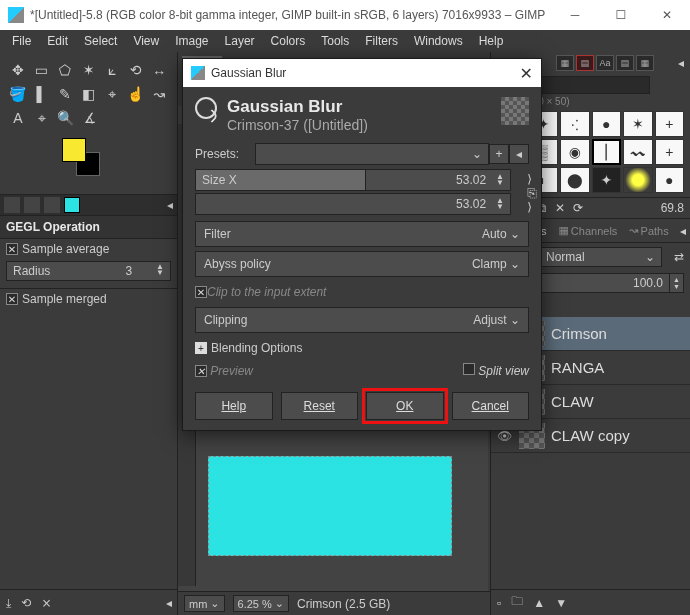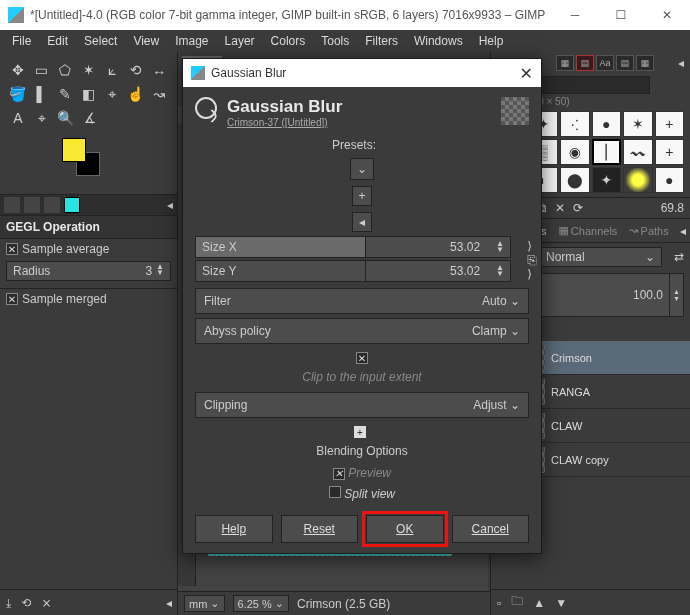--- a/index.html
+++ b/index.html
@@ -26,21 +26,21 @@
   .tool { width:24px; height:24px; display:flex; align-items:center; justify-content:center; color:#ccc; font-size:14px;}
   .swatches { position:relative; margin: 8px 0 0 56px; width:40px; height:40px;}
   .swatch-fg { position:absolute; width:24px; height:24px; background:#f8e82f; border:1px solid #000; left:0; top:0;}
   .swatch-bg { position:absolute; width:24px; height:24px; background:#000; border:1px solid #666; left:14px; top:14px;}
   .tool-tabs { height:22px; background:#2e2e2e; border-top:1px solid #222; border-bottom:1px solid #222; display:flex; align-items:center; padding:0 4px; gap:4px; margin-top:10px;}
   .tool-tabs .sq { width:16px; height:16px; background:#444; }
   .tool-tabs .cyan { background:#2ce3e3; border:1px solid #000;}
   .section-title { font-weight:bold; padding:4px 6px; color:#e8e8e8; background:#333; border-bottom:1px solid #222;}
   .opt-row { display:flex; align-items:center; padding:3px 6px; gap:4px;}
   .check { width:12px; height:12px; border:1px solid #888; display:inline-flex; align-items:center; justify-content:center; font-size:10px; color:#ddd; background:#2a2a2a;}
-  .radius-row { display:flex; align-items:flex-start; padding:2px 6px; background:#4c4c4c; border:1px solid #222; margin:2px 6px;}
+  .radius-row { display:flex; align-items:flex-start; padding:2px 6px; background:#4c4c4c; border:1px solid #222; margin:2px 6px;gap:20px;}
   .radius-row .lbl { flex:1; }
   
   
   .center-col { position:absolute; left:178px; top:0; width:310px; height:100%; background:#434343;}
   .tabbar { height:54px; background:#3b3b3b; display:flex; align-items:center; padding:4px; gap:6px;}
   .thumb { width:40px; height:46px; background:#2ce3e3; border:2px solid #666;}
   .closetab { width:28px; height:28px; border:1px solid #555; display:flex; align-items:center; justify-content:center; color:#aaa;}
   .preview-canvas { position:absolute; left:30px; bottom:30px; width:244px; height:100px; background:#2ce3e3; border:1px dashed #888;}
   .ruler-v { position:absolute; left:0; top:18px; width:18px; bottom:0; background:#383838; border-right:1px solid #222;}
   .statusbar { position:absolute; bottom:0; left:178px; right:200px; height:24px; background:#3b3b3b; border-top:1px solid #222; display:flex; align-items:center; padding:0 6px; gap:8px;}
@@ -57,64 +57,64 @@
   .brush.dark { background:#222; color:#ccc;}
   .brush.sel { outline:2px solid #000; outline-offset:-2px;}
   .zoom-row { height:22px; display:flex; align-items:center; justify-content:space-between; padding:0 6px; border-top:1px solid #222; border-bottom:1px solid #222;}
   .zoom-row .ico { width:18px; height:18px; display:flex; align-items:center; justify-content:center; color:#ccc;}
   .dock-tabs { height:24px; display:flex; align-items:center; padding:0 4px; border-bottom:1px solid #222;}
   .dock-tab { padding:3px 6px; font-size:11px; color:#ccc; display:flex; align-items:center; gap:2px;}
   .dock-tab.inactive { color:#888;}
   .mode-row { display:flex; align-items:center; padding:4px 6px; gap:12px;}
   .mode-sel { flex:1; background:#4c4c4c; border:1px solid #222; padding:2px 6px; display:flex; justify-content:space-between; align-items:center;}
   .opacity-row { display:flex; margin:2px 6px; background:#4c4c4c; border:1px solid #222;}
-  .opacity-row .bar { flex:1; padding:14px 6px; text-align:right;}
+  .opacity-row .bar { flex:1; padding:2px 6px; text-align:right;}
   .layer-tools { display:flex; gap:6px; padding:4px 6px;}
   .layers { }
   .layer-row { display:flex; align-items:center; height:34px; border-bottom:1px solid #2a2a2a; padding:0 6px; gap:6px;}
   .layer-row.sel { background:#5a6a78;}
   .eye { width:16px; color:#ccc;}
   .layer-thumb { width:26px; height:26px; background:repeating-conic-gradient(#777 0 25%, #555 0 50%) 0 0/10px 10px;}
-  .layer-name { font-size:11px; color:#ddd;}
+  .layer-name { font-size:15px; color:#ddd;}
   .bottom-icons { position:absolute; bottom:0; left:0; right:0; height:26px; border-top:1px solid #222; display:flex; align-items:center; padding:0 6px; gap:10px;}
   .left-bottom { position:absolute; bottom:0; left:0; width:178px; height:26px; border-top:1px solid #222; display:flex; align-items:center; padding:0 6px; gap:10px;}
   
   
   .dialog { position:absolute; left:182px; top:58px; width:360px; background:#3b3b3b; border:1px solid #1a1a1a; box-shadow:0 4px 20px rgba(0,0,0,0.6); z-index:100;}
   .dlg-title { height:28px; background:#fff; display:flex; align-items:center; padding:0 8px; color:#333;}
   .dlg-title .icon { width:14px; height:14px; background:linear-gradient(135deg,#2cf 50%,#888 50%); margin-right:6px;}
   .dlg-title .t { flex:1; font-size:12px;}
   .dlg-title .x { font-size:16px; color:#333;}
   .dlg-head { display:flex; padding:10px 12px 6px; gap:10px; align-items:flex-start;}
   .gegl { width:22px; height:22px; border:2px solid #ddd; border-radius:50%; position:relative; flex-shrink:0;}
   .gegl::after { content:""; position:absolute; right:-2px; bottom:-4px; width:8px; height:8px; border-right:2px solid #ddd; border-bottom:2px solid #ddd; transform:rotate(-45deg); border-radius:0 0 6px 0;}
   .dlg-head .big { font-size:17px; font-weight:bold; color:#e8e8e8;}
-  .dlg-head .sub { font-size:10px; color:#aaa;text-decoration:underline;}
+  .dlg-head .sub { font-size:14px; color:#aaa;}
   .dlg-thumb { width:28px; height:28px; background:repeating-conic-gradient(#777 0 25%, #555 0 50%) 0 0/8px 8px; margin-left:auto;}
-  .dlg-row { display:flex; align-items:center; padding:4px 12px; gap:6px;flex-direction:column;}
+  .dlg-row { display:flex; align-items:center; padding:4px 12px; gap:0;}
   .dlg-label { width:60px; color:#ccc;}
   .dlg-select { flex:1; background:#4c4c4c; border:1px solid #222; padding:3px 6px; display:flex; justify-content:space-between; align-items:center;}
   .icon-btn { width:20px; height:20px; display:flex; align-items:center; justify-content:center; background:#4c4c4c; border:1px solid #222; color:#ccc;}
   .size-row { display:flex; align-items:center; margin:0 12px 2px; }
   .size-label { width:170px; background:#6a6a6a; padding:3px 6px; border:1px solid #222; border-right:none;}
-  .size-val { flex:1; background:#4c4c4c; border:1px solid #222; padding:3px 6px; text-align:right; display:flex; justify-content:flex-end; align-items:center; gap:16px;}
+  .size-val { flex:1; background:#4c4c4c; border:1px solid #222; padding:3px 6px; text-align:right; display:flex; justify-content:flex-end; align-items:center; gap:10px;}
   .size-val .arr { font-size:8px; line-height:6px; color:#ccc;}
   .chain { width:18px; display:flex; flex-direction:column; align-items:center; justify-content:center; color:#ccc; font-size:12px;}
   .drop-row { margin:4px 12px; background:#4c4c4c; border:1px solid #222; padding:5px 8px; display:flex; justify-content:space-between; align-items:center;}
   .expand { width:12px; height:12px; background:#ddd; color:#333; display:inline-flex; align-items:center; justify-content:center; font-size:10px; margin-right:4px;}
   .dlg-buttons { display:flex; gap:8px; padding:10px 12px; justify-content:center;}
   .btn { flex:1; background:#4c4c4c; border:1px solid #222; padding:6px 0; text-align:center; color:#ddd; text-decoration:underline; font-size:12px;}
   .btn.ok { outline:3px solid #e11; outline-offset:1px;}
 </style>
 </head>
 <body>
 
 <div class="titlebar">
   <div class="icon"></div>
-  <div class="title">*[Untitled]-4.0 (RGB color 7-bit gamma integer, GIMP built-in sRGB, 6 layers) 7016x9933 – GIMP</div>
+  <div class="title">*[Untitled]-5.8 (RGB color 8-bit gamma integer, GIMP built-in sRGB, 6 layers) 7016x9933 – GIMP</div>
   <div class="winbtns">
     <div class="winbtn">─</div>
     <div class="winbtn">☐</div>
     <div class="winbtn">✕</div>
   </div>
 </div>
 
 <div class="menubar">
   <span>File</span>
   <span>Edit</span>
@@ -341,21 +341,20 @@
   <div style="display:flex; align-items:center;">
     <div style="flex:1;">
       <div class="size-row">
         <div class="size-label">Size X</div>
         <div class="size-val">
             <span>53.02</span>
             <span class="arr">▲<br>▼</span>
           </div>
       </div>
       <div class="size-row">
-        <div class="size-label" style="background:#4c4c4c;">Size Y</div>
         <div class="size-val">
             <span>53.02</span>
             <span class="arr">▲<br>▼</span>
           </div>
       </div>
     </div>
     <div class="chain">⟩<br>⎘<br>⟩</div>
   </div>
   <div class="drop-row">
     <span>Filter</span>

